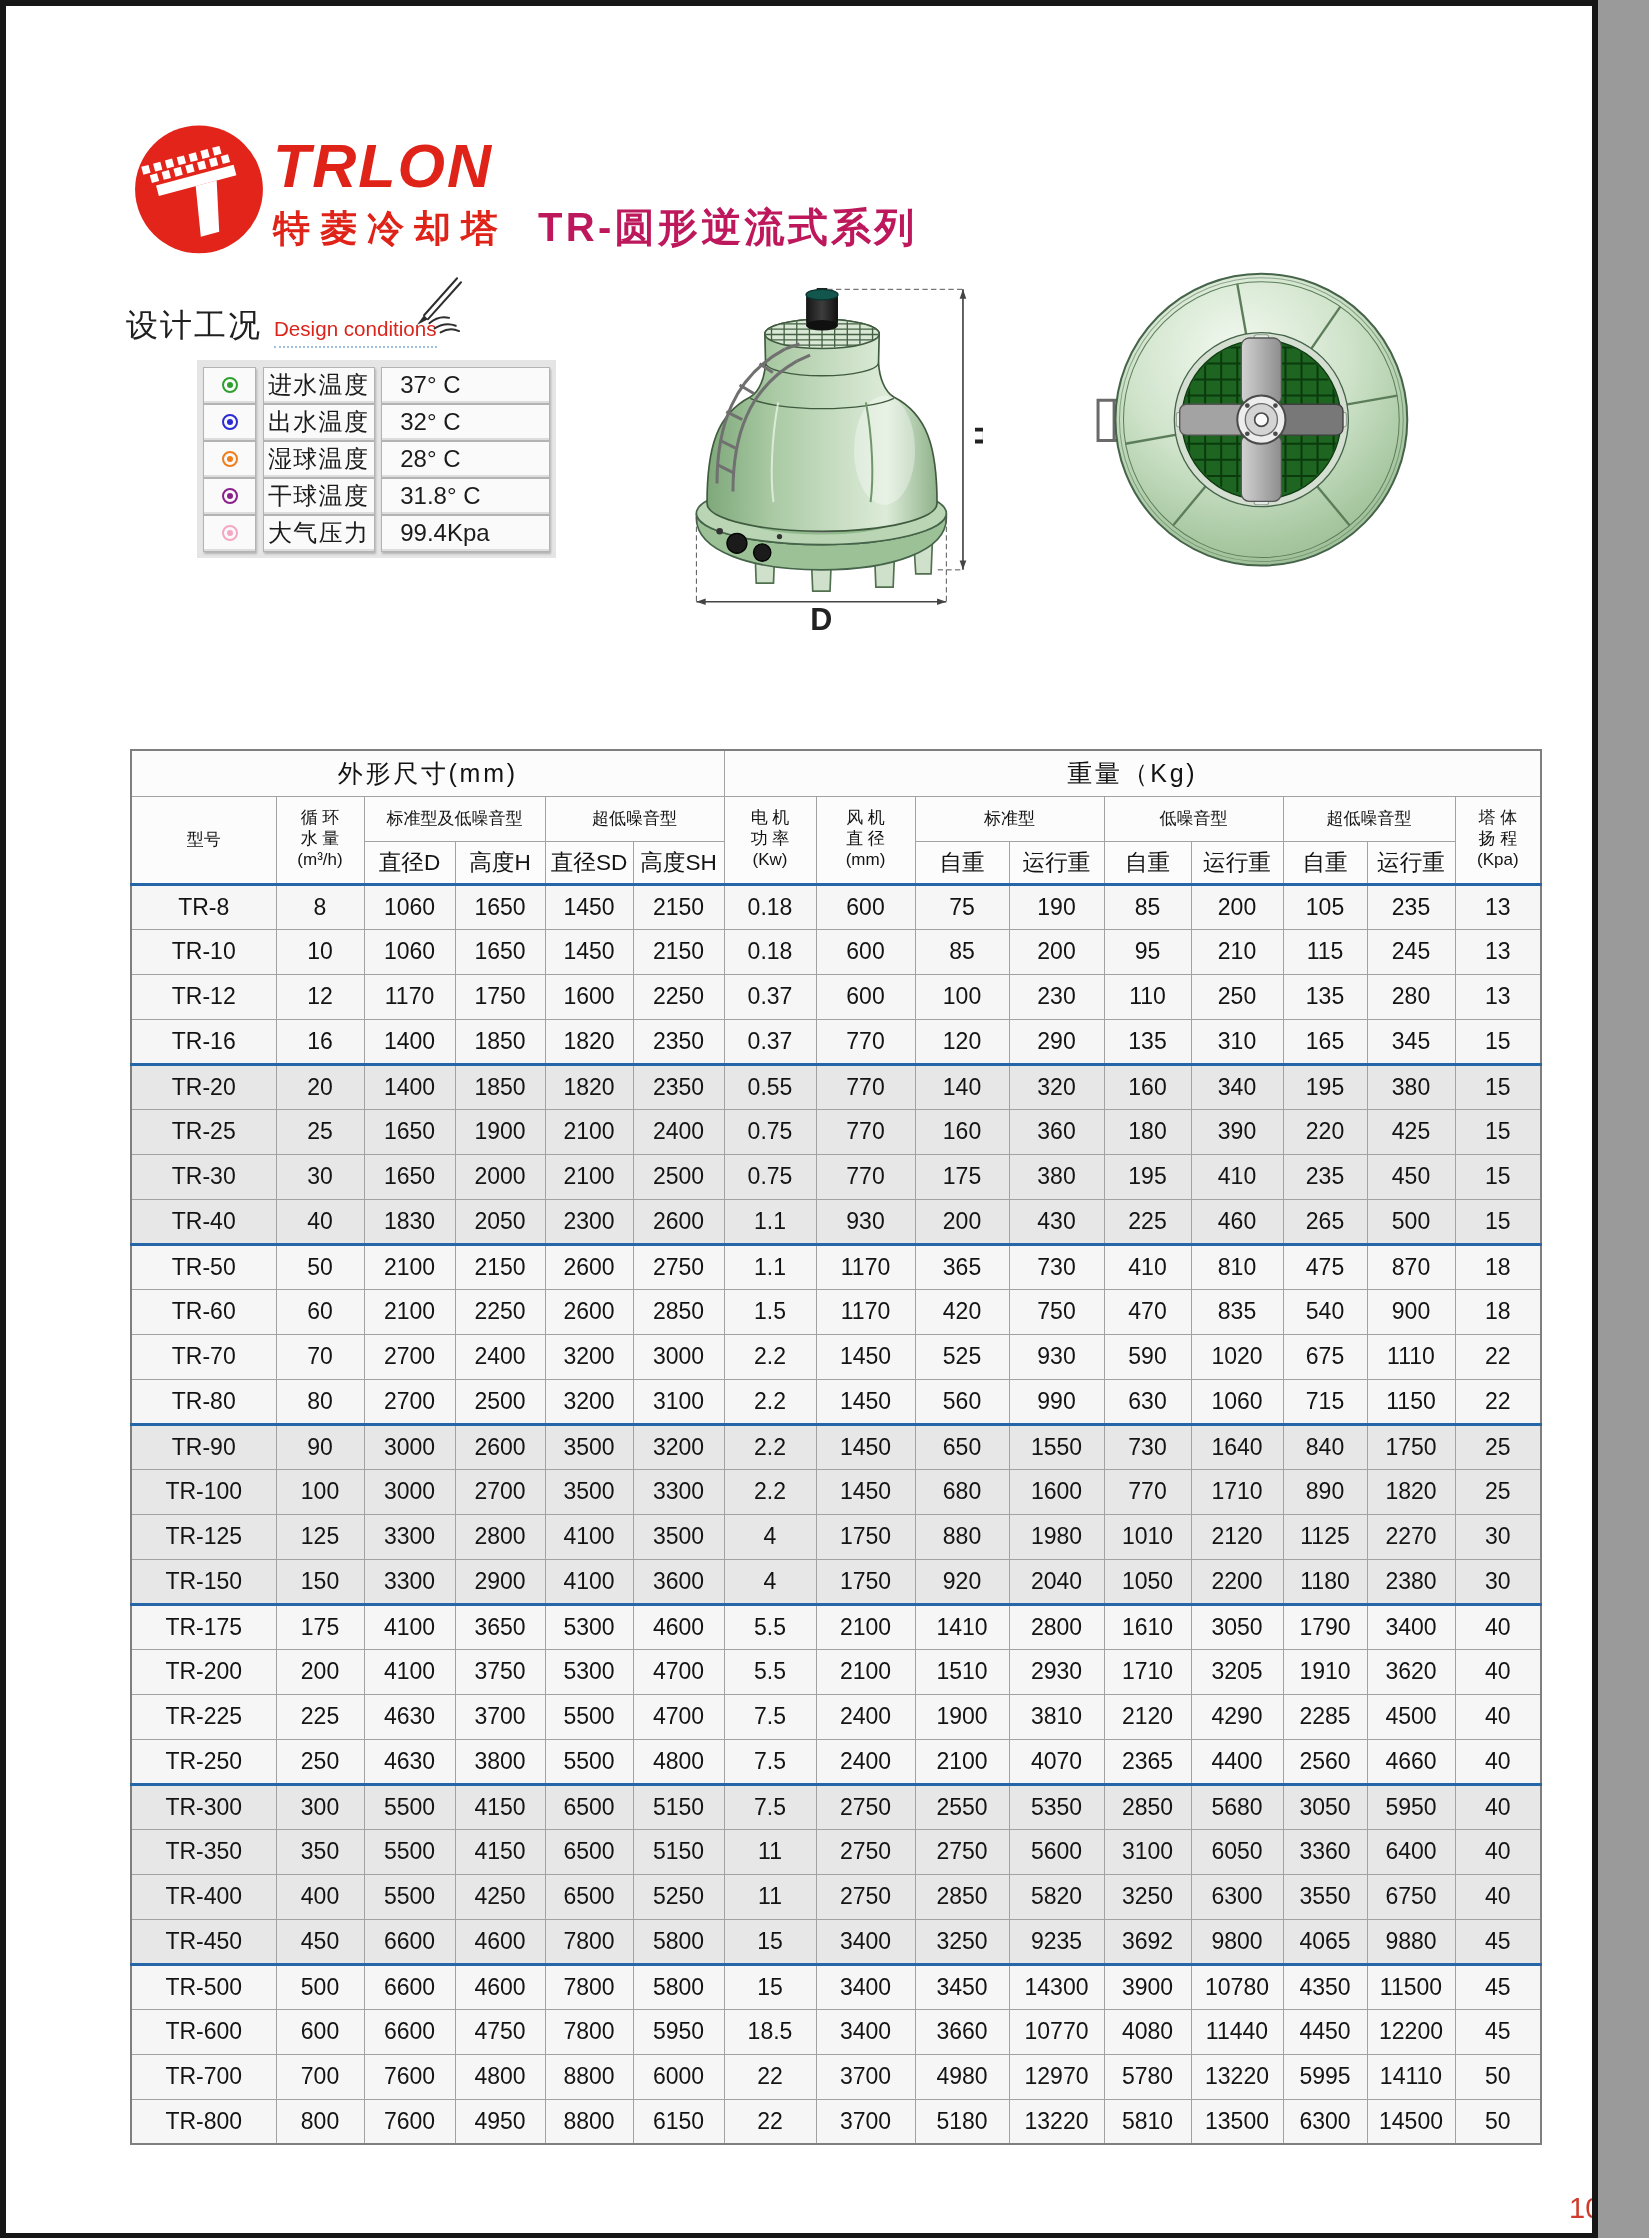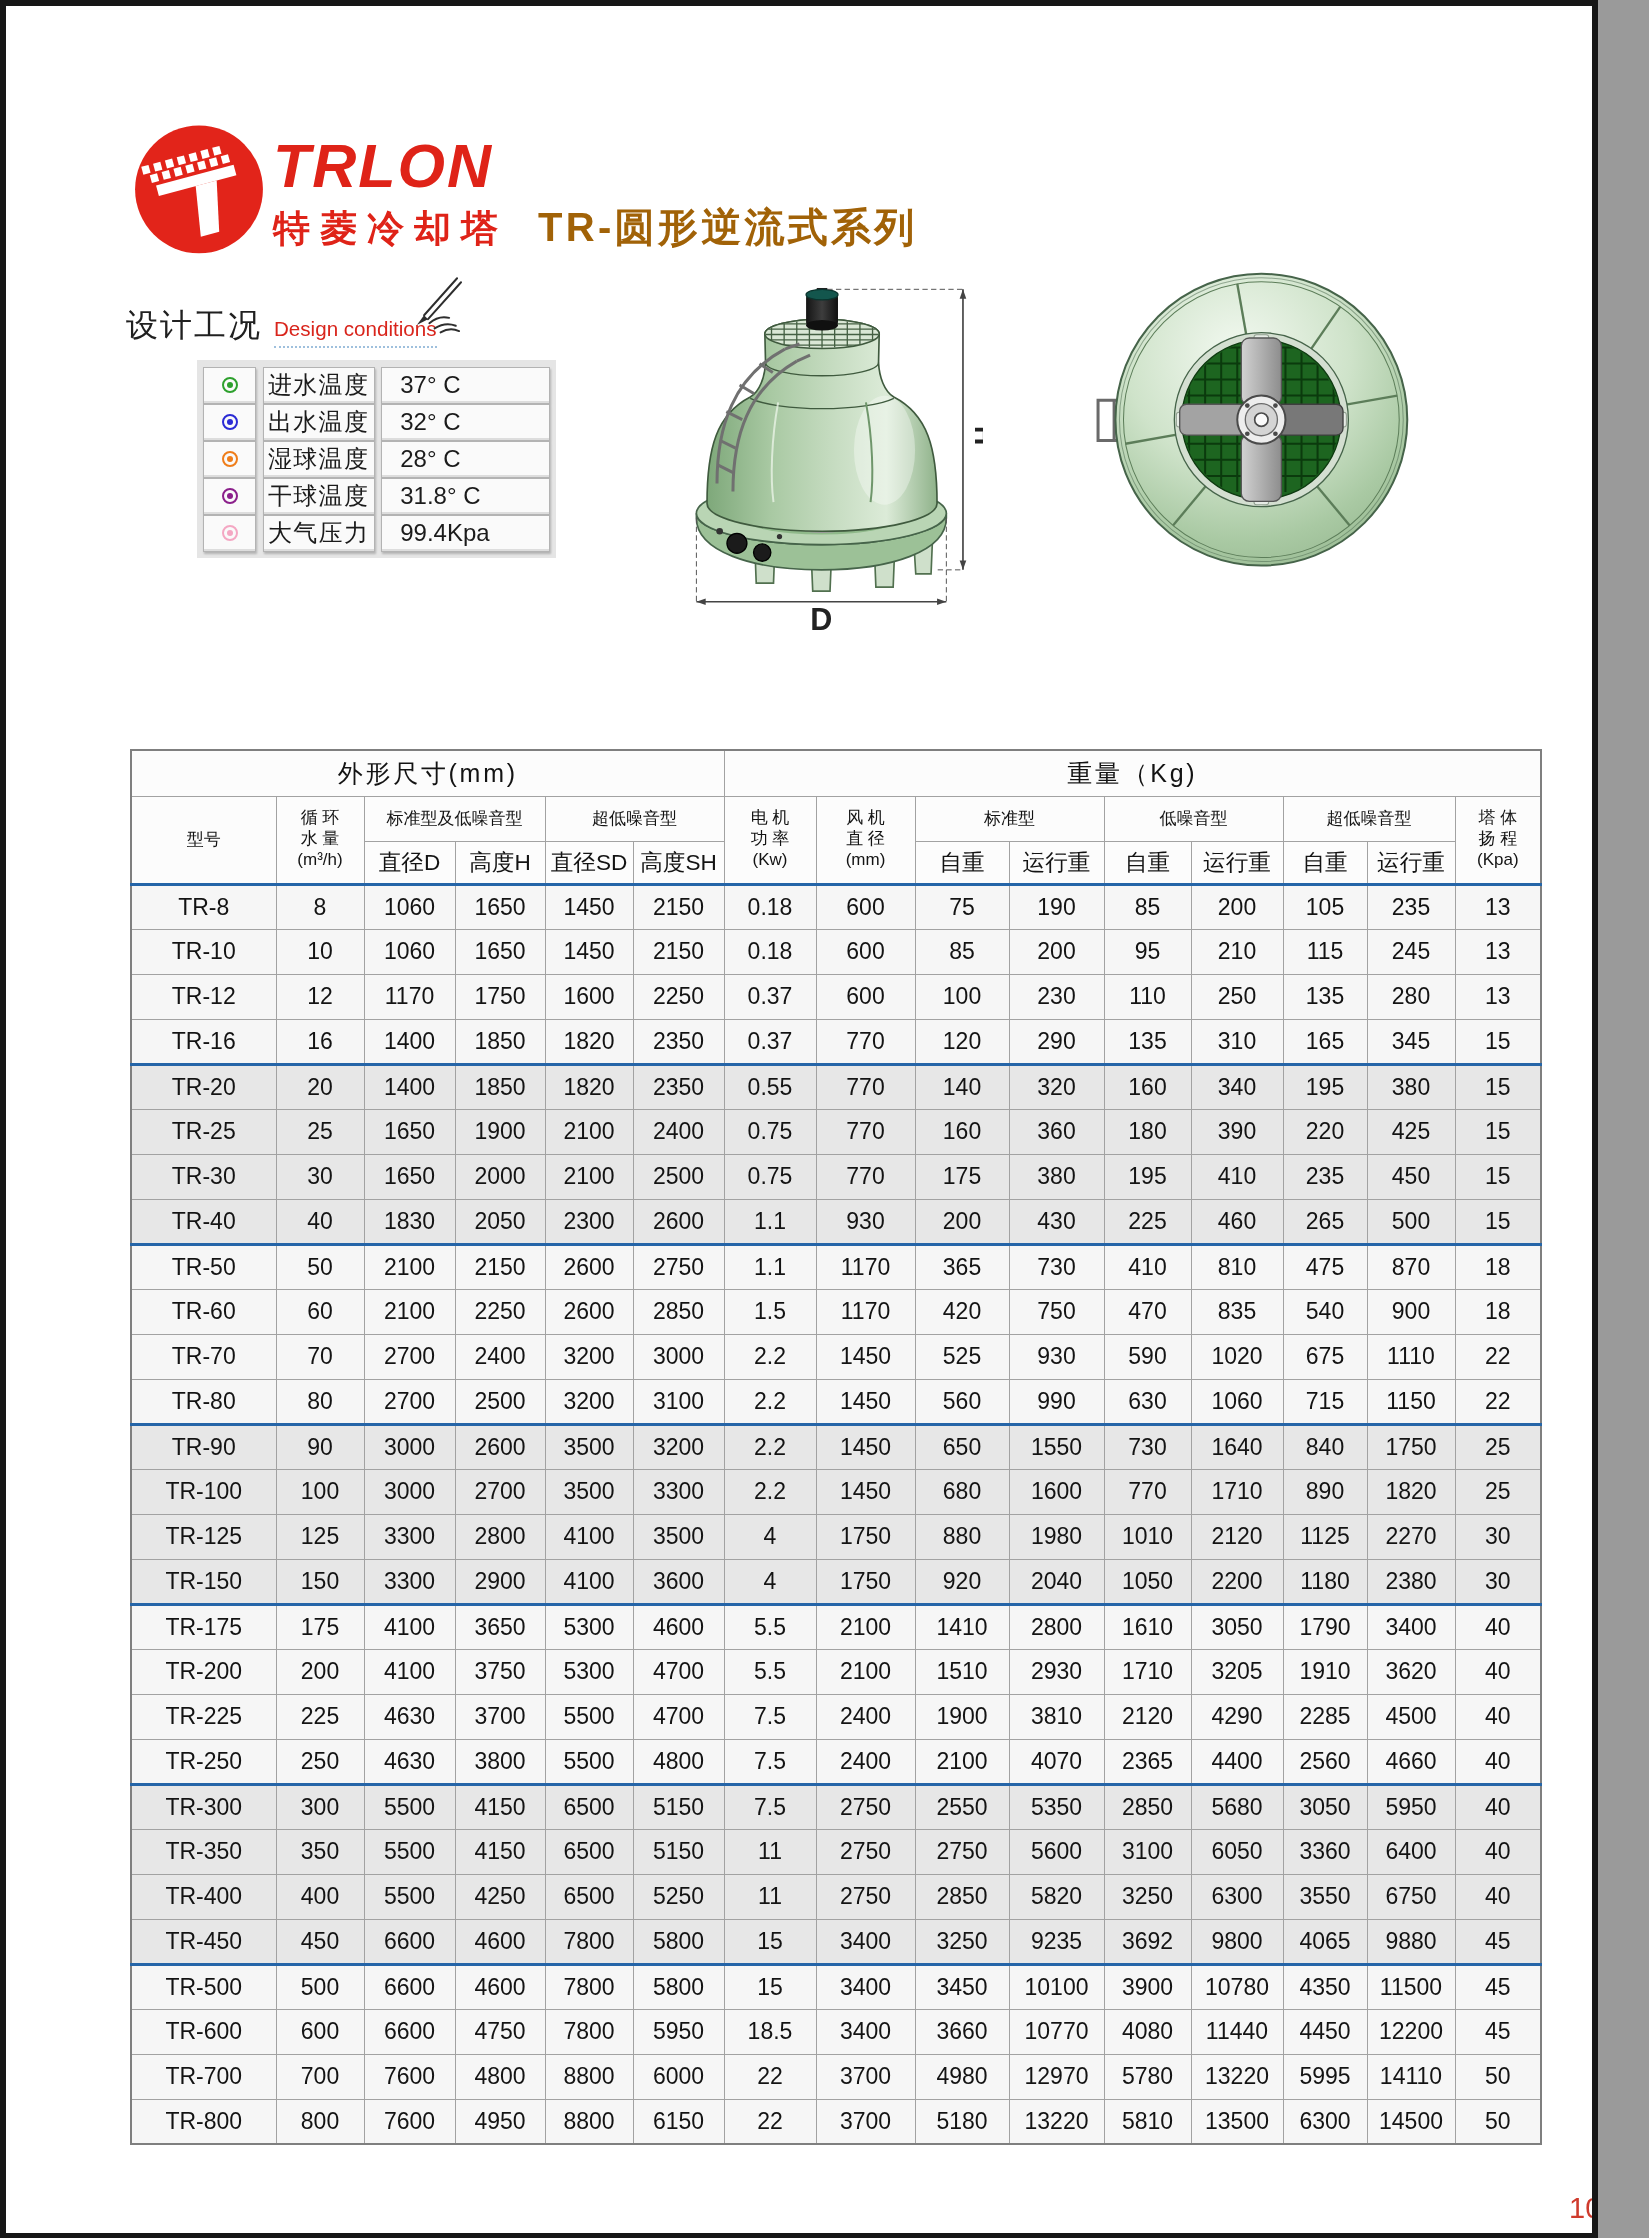--- a/index.html
+++ b/index.html
@@ -6,21 +6,21 @@
   html,body { background:#9a9a9a; }
   body { font-family:"Liberation Sans","DejaVu Sans",sans-serif; }
   .page { position:relative; width:1598px; height:2239px; background:#ffffff;
           border:6.6px solid #161616; overflow:hidden; }
 
   
   .logo-mark { position:absolute; left:125px; top:114px; width:136px; height:136px; }
   .logo-text { position:absolute; left:267px; top:130px; }
   .logo-name { font-size:61px; font-weight:800; font-style:italic; color:#df2318; letter-spacing:2px; line-height:1; }
   .logo-sub  { font-size:37px; font-weight:700; color:#df2318; letter-spacing:10px; margin-top:6.6px; white-space:nowrap; }
-  .series-title { position:absolute; left:532px; top:194px; font-size:40px; font-weight:700; color:#a16207; letter-spacing:3.3px; white-space:nowrap; }
+  .series-title { position:absolute; left:532px; top:194px; font-size:40px; font-weight:700; color:#be185d; letter-spacing:3.3px; white-space:nowrap; }
 
   
   .cond-title { position:absolute; left:120px; top:298px; display:flex; align-items:baseline; }
   .cond-cn { font-size:32px; color:#202020; letter-spacing:2px; }
   .cond-en { font-size:20.6px; color:#d9251c; margin-left:12px; padding-bottom:5.3px; border-bottom:2px dotted #9fc0dd; }
   .pen-wrap { position:absolute; left:393px; top:265px; width:66px; height:66px; }
   .cond-panel { position:absolute; left:191px; top:354px; width:359px; background:#e5e5e5; padding:6.6px 6px; display:flex; flex-direction:column; }
   .cond-row { display:grid; grid-template-columns:53px 112px 169px; gap:6.6px; }
   .cond-cell { height:37px; background:#fafafa; border:1.3px solid #b3b3b3;
                box-shadow:1.3px 2px 2px rgba(0,0,0,.22), inset 0 -2px 0 #dddddd;
@@ -809,21 +809,21 @@
         <tr>
           <td>TR-500</td>
           <td>500</td>
           <td>6600</td>
           <td>4600</td>
           <td>7800</td>
           <td>5800</td>
           <td>15</td>
           <td>3400</td>
           <td>3450</td>
-          <td>10100</td>
+          <td>14300</td>
           <td>3900</td>
           <td>10780</td>
           <td>4350</td>
           <td>11500</td>
           <td>45</td>
         </tr>
         <tr>
           <td>TR-600</td>
           <td>600</td>
           <td>6600</td>

